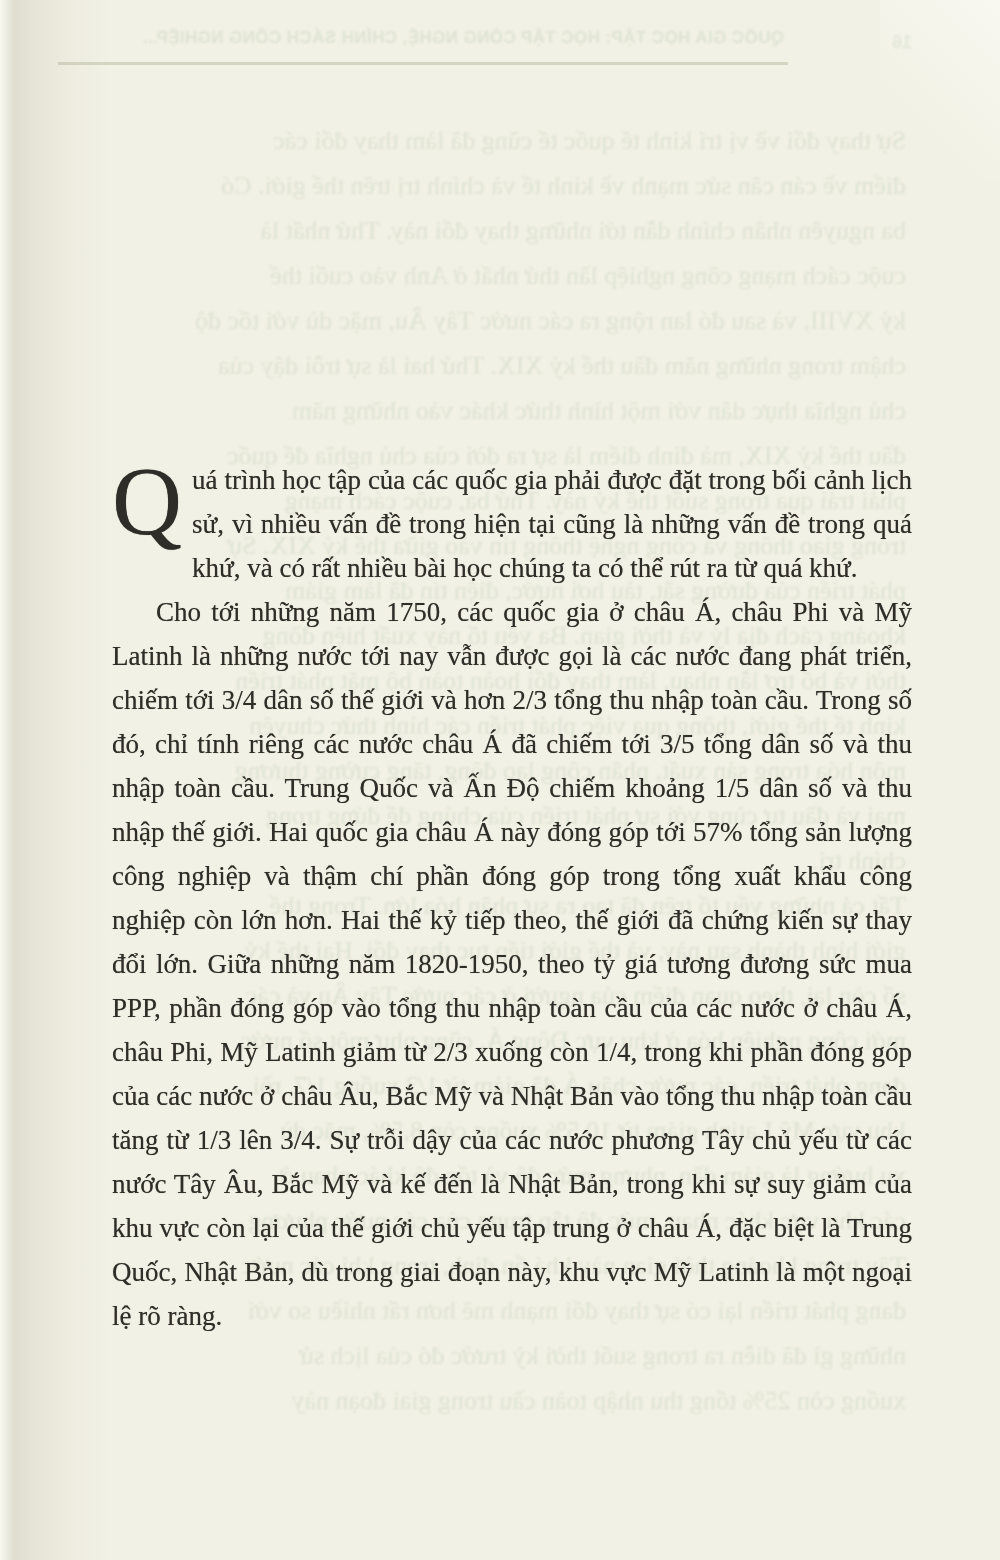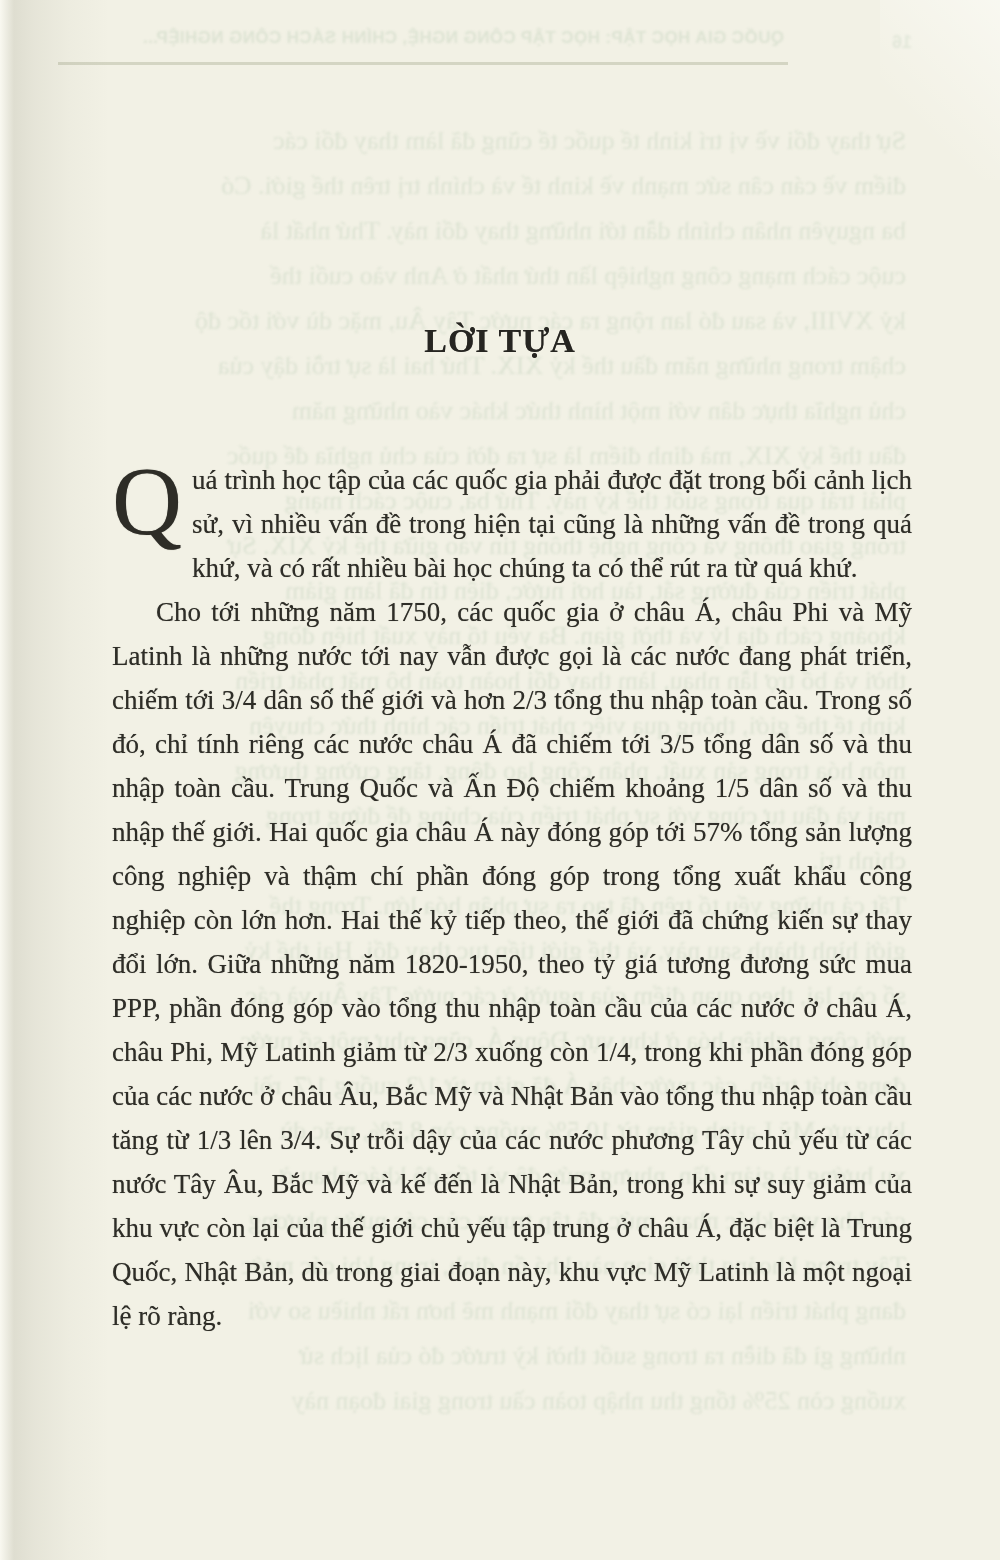--- a/index.html
+++ b/index.html
@@ -121,21 +121,20 @@
         <div class="bleed-line">xu hướng là giảm dần, nhưng mức độ và tốc độ khác nhau ở</div>
         <div class="bleed-line">các khu vực khác nhau, mức độ tập trung của các nước phương</div>
         <div class="bleed-line">Tây trong khoảng thời gian này khá ổn định, trong khi các nước</div>
         <div class="bleed-line">đang phát triển lại có sự thay đổi mạnh mẽ hơn rất nhiều so với</div>
         <div class="bleed-line">những gì đã diễn ra trong suốt thời kỳ trước đó của lịch sử</div>
         <div class="bleed-line">xuống còn 25% tổng thu nhập toàn cầu trong giai đoạn này</div>
       </div>
   </div>
 
   <div class="content">
-    <h1 class="title">LỜI TỰA</h1>
 
     <div class="body-col">
       <p><span class="dropcap">Q</span><span>uá trình học tập của các quốc gia phải được đặt trong bối cảnh lịch sử, vì nhiều vấn đề trong hiện tại cũng là những vấn đề trong quá khứ, và có rất nhiều bài học chúng ta có thể rút ra từ quá khứ.</span></p>
 
       <p class="para-2">Cho tới những năm 1750, các quốc gia ở châu Á, châu Phi và Mỹ Latinh là những nước tới nay vẫn được gọi là các nước đang phát triển, chiếm tới 3/4 dân số thế giới và hơn 2/3 tổng thu nhập toàn cầu. Trong số đó, chỉ tính riêng các nước châu Á đã chiếm tới 3/5 tổng dân số và thu nhập toàn cầu. Trung Quốc và Ấn Độ chiếm khoảng 1/5 dân số và thu nhập thế giới. Hai quốc gia châu Á này đóng góp tới 57% tổng sản lượng công nghiệp và thậm chí phần đóng góp trong tổng xuất khẩu công nghiệp còn lớn hơn. Hai thế kỷ tiếp theo, thế giới đã chứng kiến sự thay đổi lớn. Giữa những năm 1820-1950, theo tỷ giá tương đương sức mua PPP, phần đóng góp vào tổng thu nhập toàn cầu của các nước ở châu Á, châu Phi, Mỹ Latinh giảm từ 2/3 xuống còn 1/4, trong khi phần đóng góp của các nước ở châu Âu, Bắc Mỹ và Nhật Bản vào tổng thu nhập toàn cầu tăng từ 1/3 lên 3/4. Sự trỗi dậy của các nước phương Tây chủ yếu từ các nước Tây Âu, Bắc Mỹ và kế đến là Nhật Bản, trong khi sự suy giảm của khu vực còn lại của thế giới chủ yếu tập trung ở châu Á, đặc biệt là Trung Quốc, Nhật Bản, dù trong giai đoạn này, khu vực Mỹ Latinh là một ngoại lệ rõ ràng.</p>
     </div>
   </div>
 
   <div class="edge-shade"></div>
   <div class="corner-light"></div>

